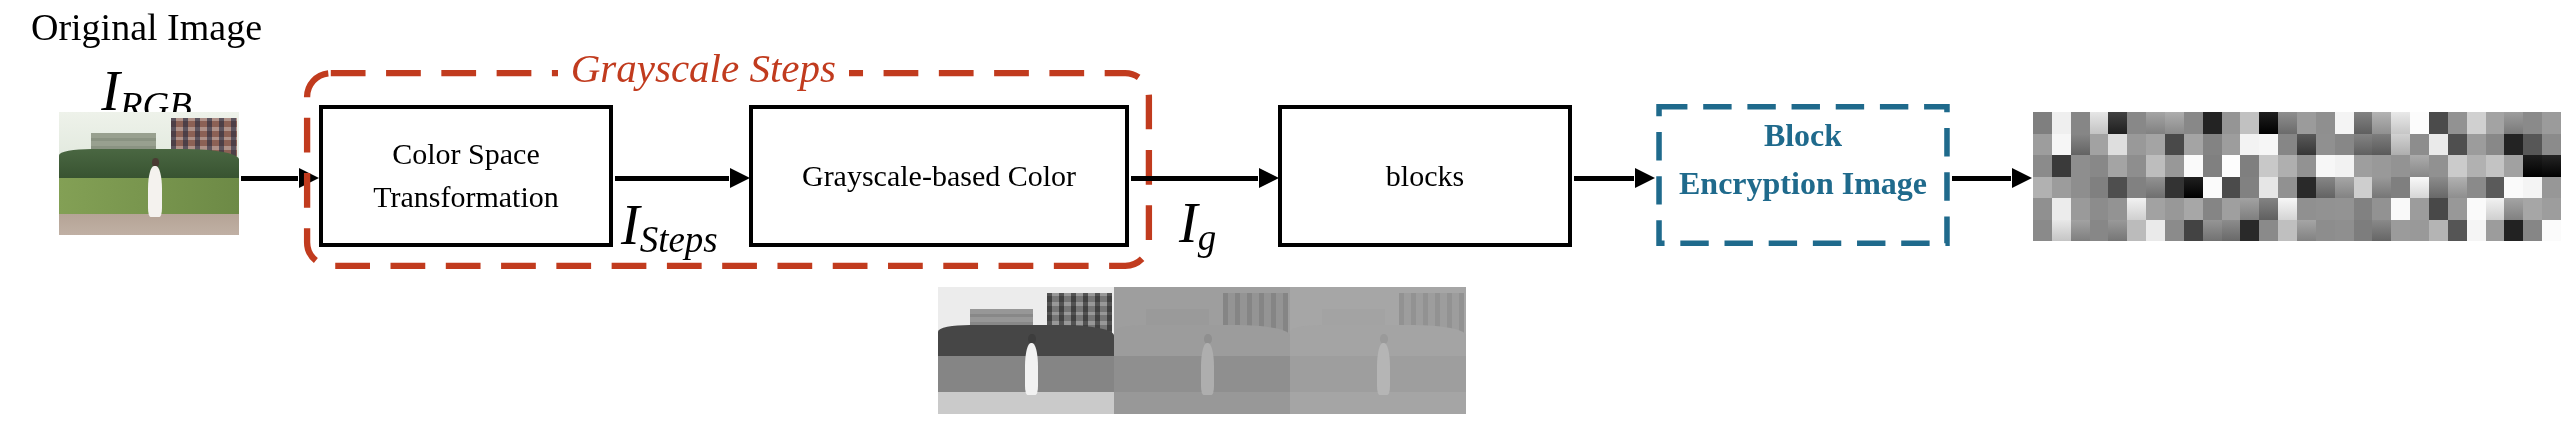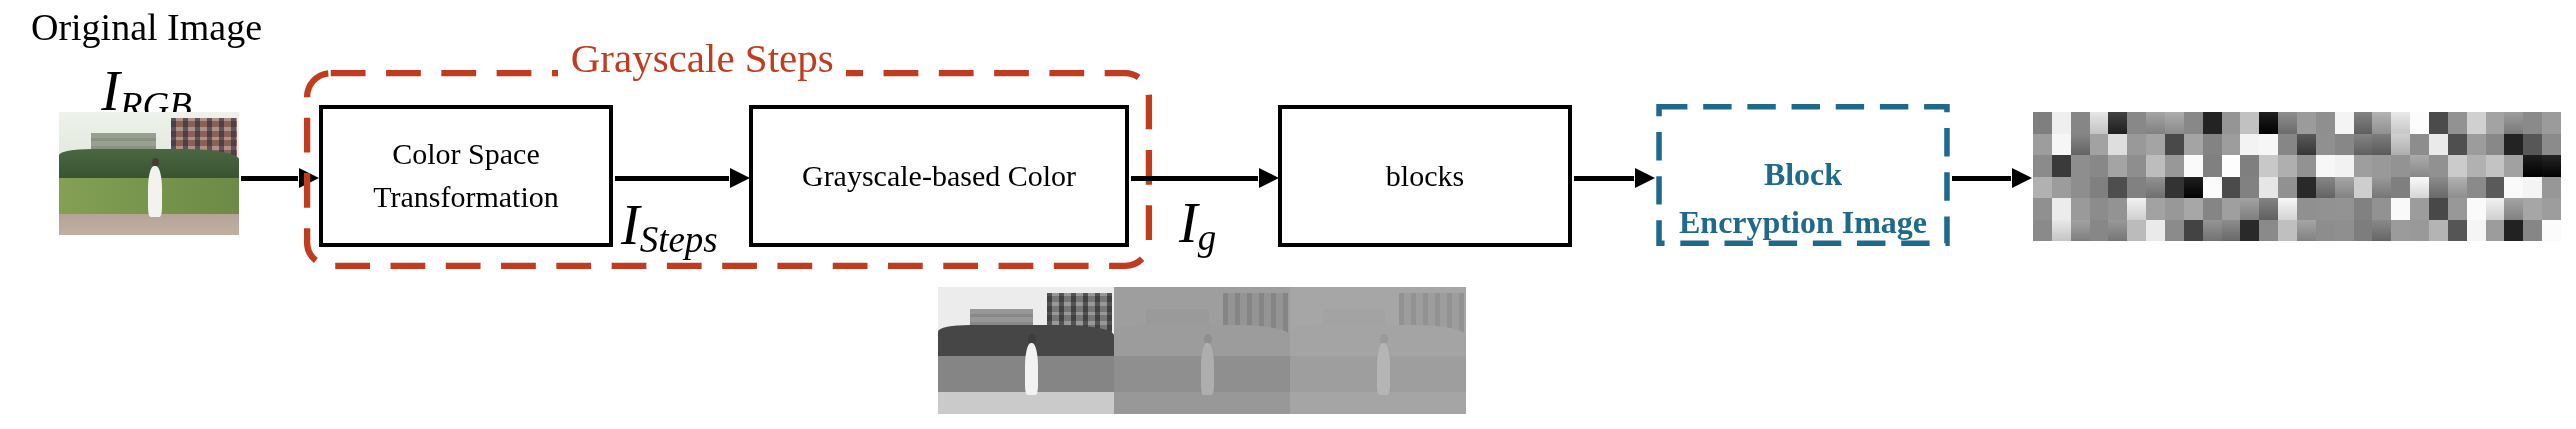--- a/index.html
+++ b/index.html
@@ -138,21 +138,21 @@
     <div class="path"></div>
     <div class="person-head"></div>
     <div class="person-body"></div>
   </div>
 
   <div class="abs arrow" style="left:241px;top:176px;width:57px;"></div>
 
   <svg class="abs" style="left:303px;top:70px;" width="850" height="199" viewBox="0 0 1074 252">
     <rect x="4" y="4" width="1066" height="244" rx="30" fill="none" stroke="#C13B1E" stroke-width="8" stroke-dasharray="44 26"></rect>
   </svg>
-  <div class="abs group-label" style="left:558px;top:36px;">Grayscale Steps</div>
+  <div class="abs group-label" style="left:558px;top:46px;font-style:italic;">Grayscale Steps</div>
 
   <div class="abs node" style="left:319px;top:105px;width:294px;height:142px;">
     <span>Color Space</span>
     <span>Transformation</span>
   </div>
 
   <div class="abs arrow" style="left:615px;top:176px;width:114px;"></div>
   <div class="abs sym-label" style="left:621px;top:193px;">
     <span class="sym">I</span><span class="sub">Steps</span>
   </div>
@@ -168,21 +168,21 @@
 
   <div class="abs node" style="left:1278px;top:105px;width:294px;height:142px;">
     <span>blocks</span>
   </div>
 
   <div class="abs arrow" style="left:1574px;top:176px;width:60px;"></div>
 
   <svg class="abs" style="left:1656px;top:104px;" width="294" height="142" viewBox="0 0 372 180">
     <rect x="3.5" y="3.5" width="365" height="173" fill="none" stroke="#1F6A8C" stroke-width="7" stroke-dasharray="36 20"></rect>
   </svg>
-  <div class="abs blue-node-text" style="left:1656px;top:104px;width:294px;height:142px;justify-content:flex-end;">
+  <div class="abs blue-node-text" style="left:1656px;top:88px;width:294px;height:142px;">
     <span>Block</span>
     <span>Encryption Image</span>
   </div>
 
   <div class="abs arrow" style="left:1952px;top:176px;width:59px;"></div>
 
 
   <div class="abs mosaic" style="left:2033px;top:112px;width:528px;height:129px;">
       <div style="background: rgb(127, 127, 127);"></div>
       <div style="background: rgb(239, 239, 239);"></div>

